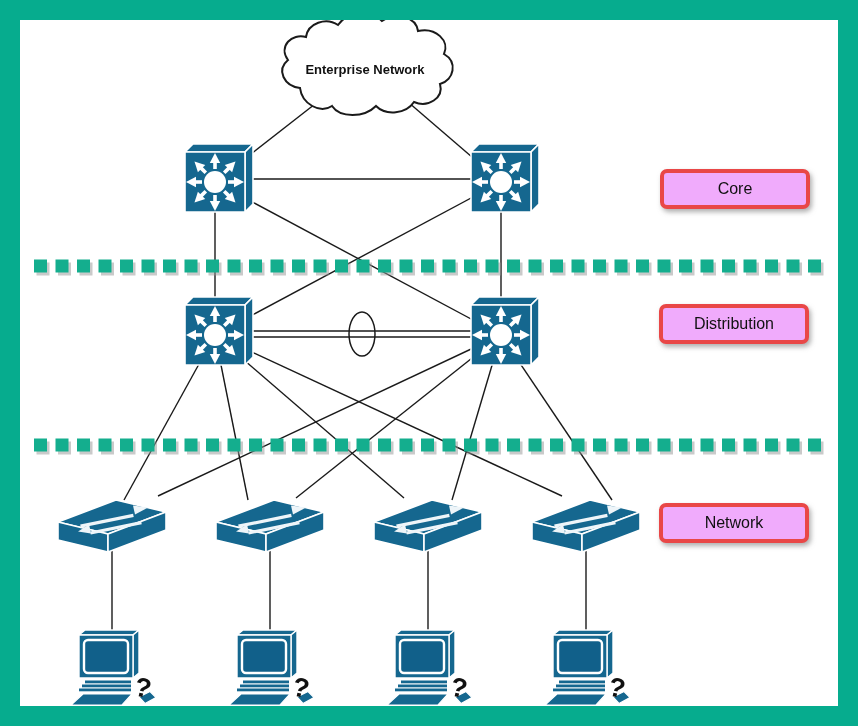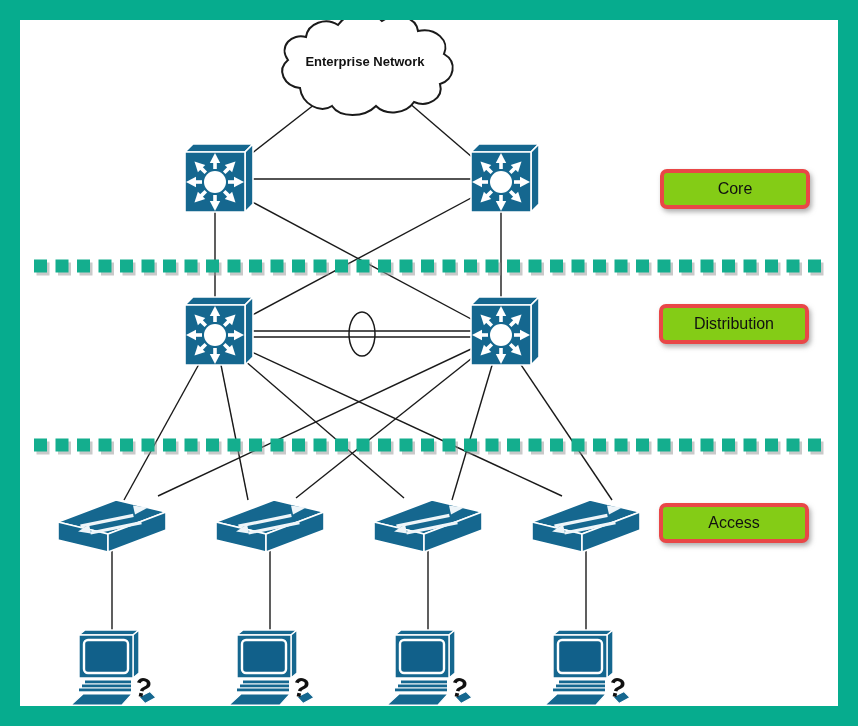--- a/index.html
+++ b/index.html
@@ -14,34 +14,34 @@
     position:absolute;inset:0;
     border:20px solid #06ac8e;
     pointer-events:none;
     z-index:30;
   }
   svg.canvas{position:absolute;left:0;top:0;z-index:5;}
   .layer-label{
     position:absolute;
     width:150px;height:40px;
     box-sizing:border-box;
-    background:#84cc16;
+    background:#f0abfc;
     border:4px solid #e94747;
     border-radius:7px;
     box-shadow:2px 3px 5px rgba(110,110,110,.55);
     display:flex;align-items:center;justify-content:center;
     font-size:16px;color:#111;
     z-index:20;
   }
   #core-label{left:660px;top:169px;}
   #distribution-label{left:659px;top:304px;}
   #access-label{left:659px;top:503px;}
   #cloud-label{
     position:absolute;
-    left:280px;top:54px;width:170px;
+    left:280px;top:62px;width:170px;
     text-align:center;
     font-size:13px;font-weight:bold;color:#111;
     z-index:20;
   }
 </style>
 </head>
 <body>
 
 <div id="stage">
 
@@ -166,17 +166,17 @@
 
   <div id="cloud-label">Enterprise Network</div>
 
   <div id="core-label" class="layer-label">
     <span>Core</span>
   </div>
   <div id="distribution-label" class="layer-label">
     <span>Distribution</span>
   </div>
   <div id="access-label" class="layer-label">
-    <span>Access</span>
+    <span>Network</span>
   </div>
 
   <div id="frame"></div>
 </div>
 
 </body></html>

